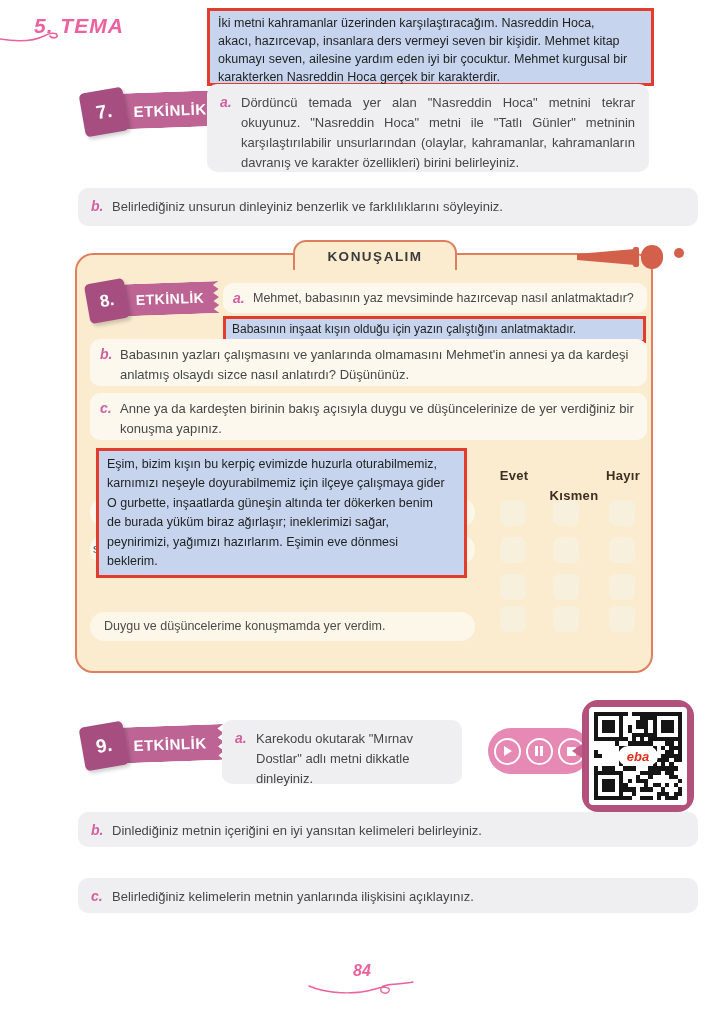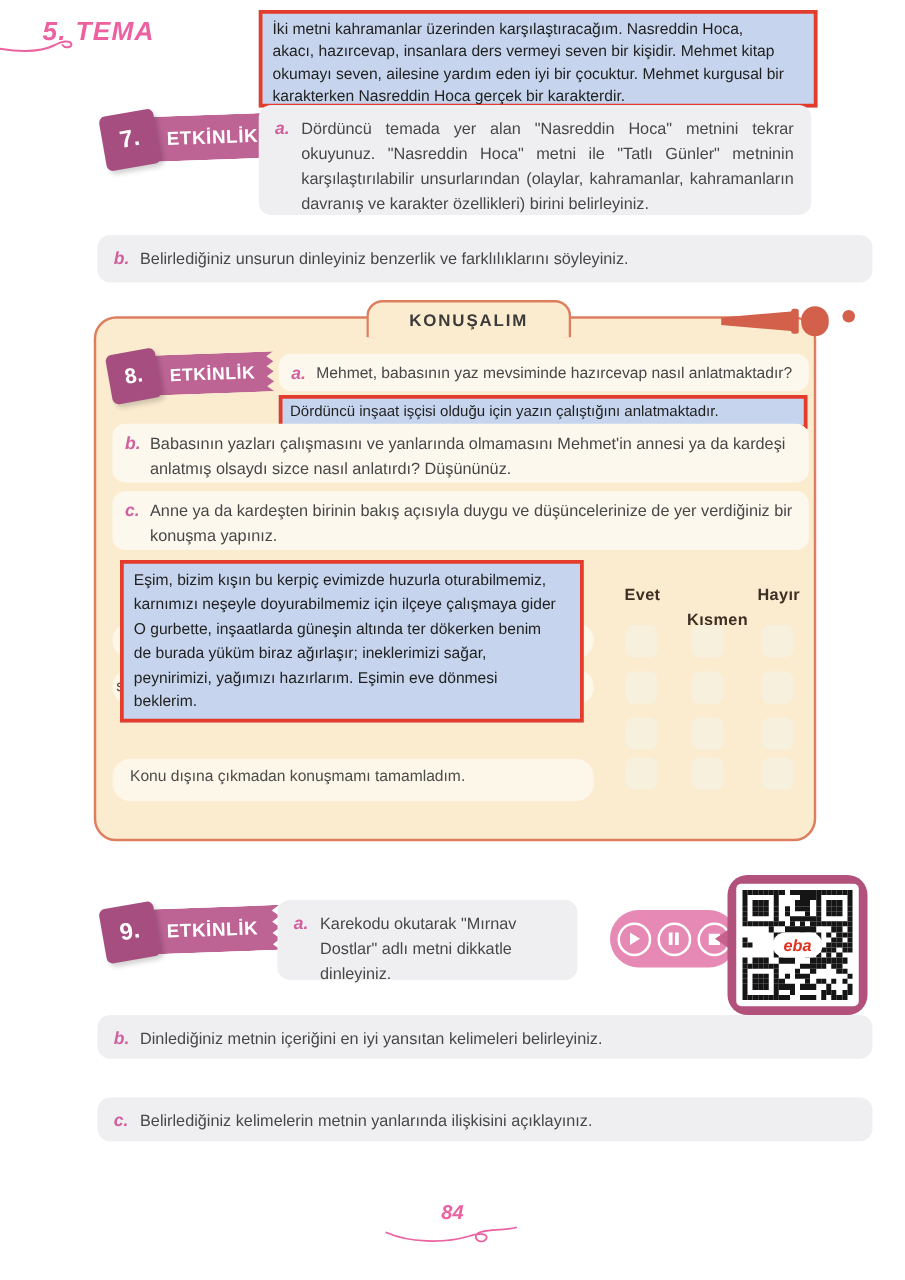--- a/index.html
+++ b/index.html
@@ -202,39 +202,38 @@
 
     <div class="badge small" style="left:8px; top:20px;">
       <div class="num">8.</div>
       <div class="ribbon">ETKİNLİK</div>
     </div>
 
     <div class="wbox box-8a">
       <span class="qlabel">a.</span>
       <span>Mehmet, babasının yaz mevsiminde hazırcevap nasıl anlatmaktadır?</span>
     </div>
-    <div class="ans-8a">Dördüncü inşaat işçisi olduğu için yazın çalıştığını anlatmaktadır.</div>
+    <div class="ans-8a">Babasının inşaat kışın olduğu için yazın çalıştığını anlatmaktadır.</div>
 
     <div class="wbox box-8b">
       <span class="qlabel">b.</span>
       <span>Babasının yazları çalışmasını ve yanlarında olmamasını Mehmet'in annesi ya da kardeşi anlatmış olsaydı sizce nasıl anlatırdı? Düşününüz.</span>
     </div>
     <div class="wbox box-8c">
       <span class="qlabel">c.</span>
       <span>Anne ya da kardeşten birinin bakış açısıyla duygu ve düşüncelerinize de yer verdiğiniz bir konuşma yapınız.</span>
     </div>
 
     <span class="chk-head" style="left:437px;">Evet</span>
     <span class="chk-head" style="left:497px;margin-top:20px;">Kısmen</span>
     <span class="chk-head" style="left:546px;">Hayır</span>
 
     <div class="pill" style="top:243px;"></div>
     <div class="pill frag" style="top:280px;"><span>s</span></div>
     <div class="pill" style="top:317px;margin-top:40px;">Duygu ve düşüncelerime konuşmamda yer verdim.</div>
-    <div class="pill" style="top:352px;">Konu dışına çıkmadan konuşmamı tamamladım.</div>
 
     <div class="chk" style="left:423px; top:245px;"></div>
     <div class="chk" style="left:476px; top:245px;"></div>
     <div class="chk" style="left:532px; top:245px;"></div>
     <div class="chk" style="left:423px; top:282px;"></div>
     <div class="chk" style="left:476px; top:282px;"></div>
     <div class="chk" style="left:532px; top:282px;"></div>
     <div class="chk" style="left:423px; top:319px;"></div>
     <div class="chk" style="left:476px; top:319px;"></div>
     <div class="chk" style="left:532px; top:319px;"></div>

